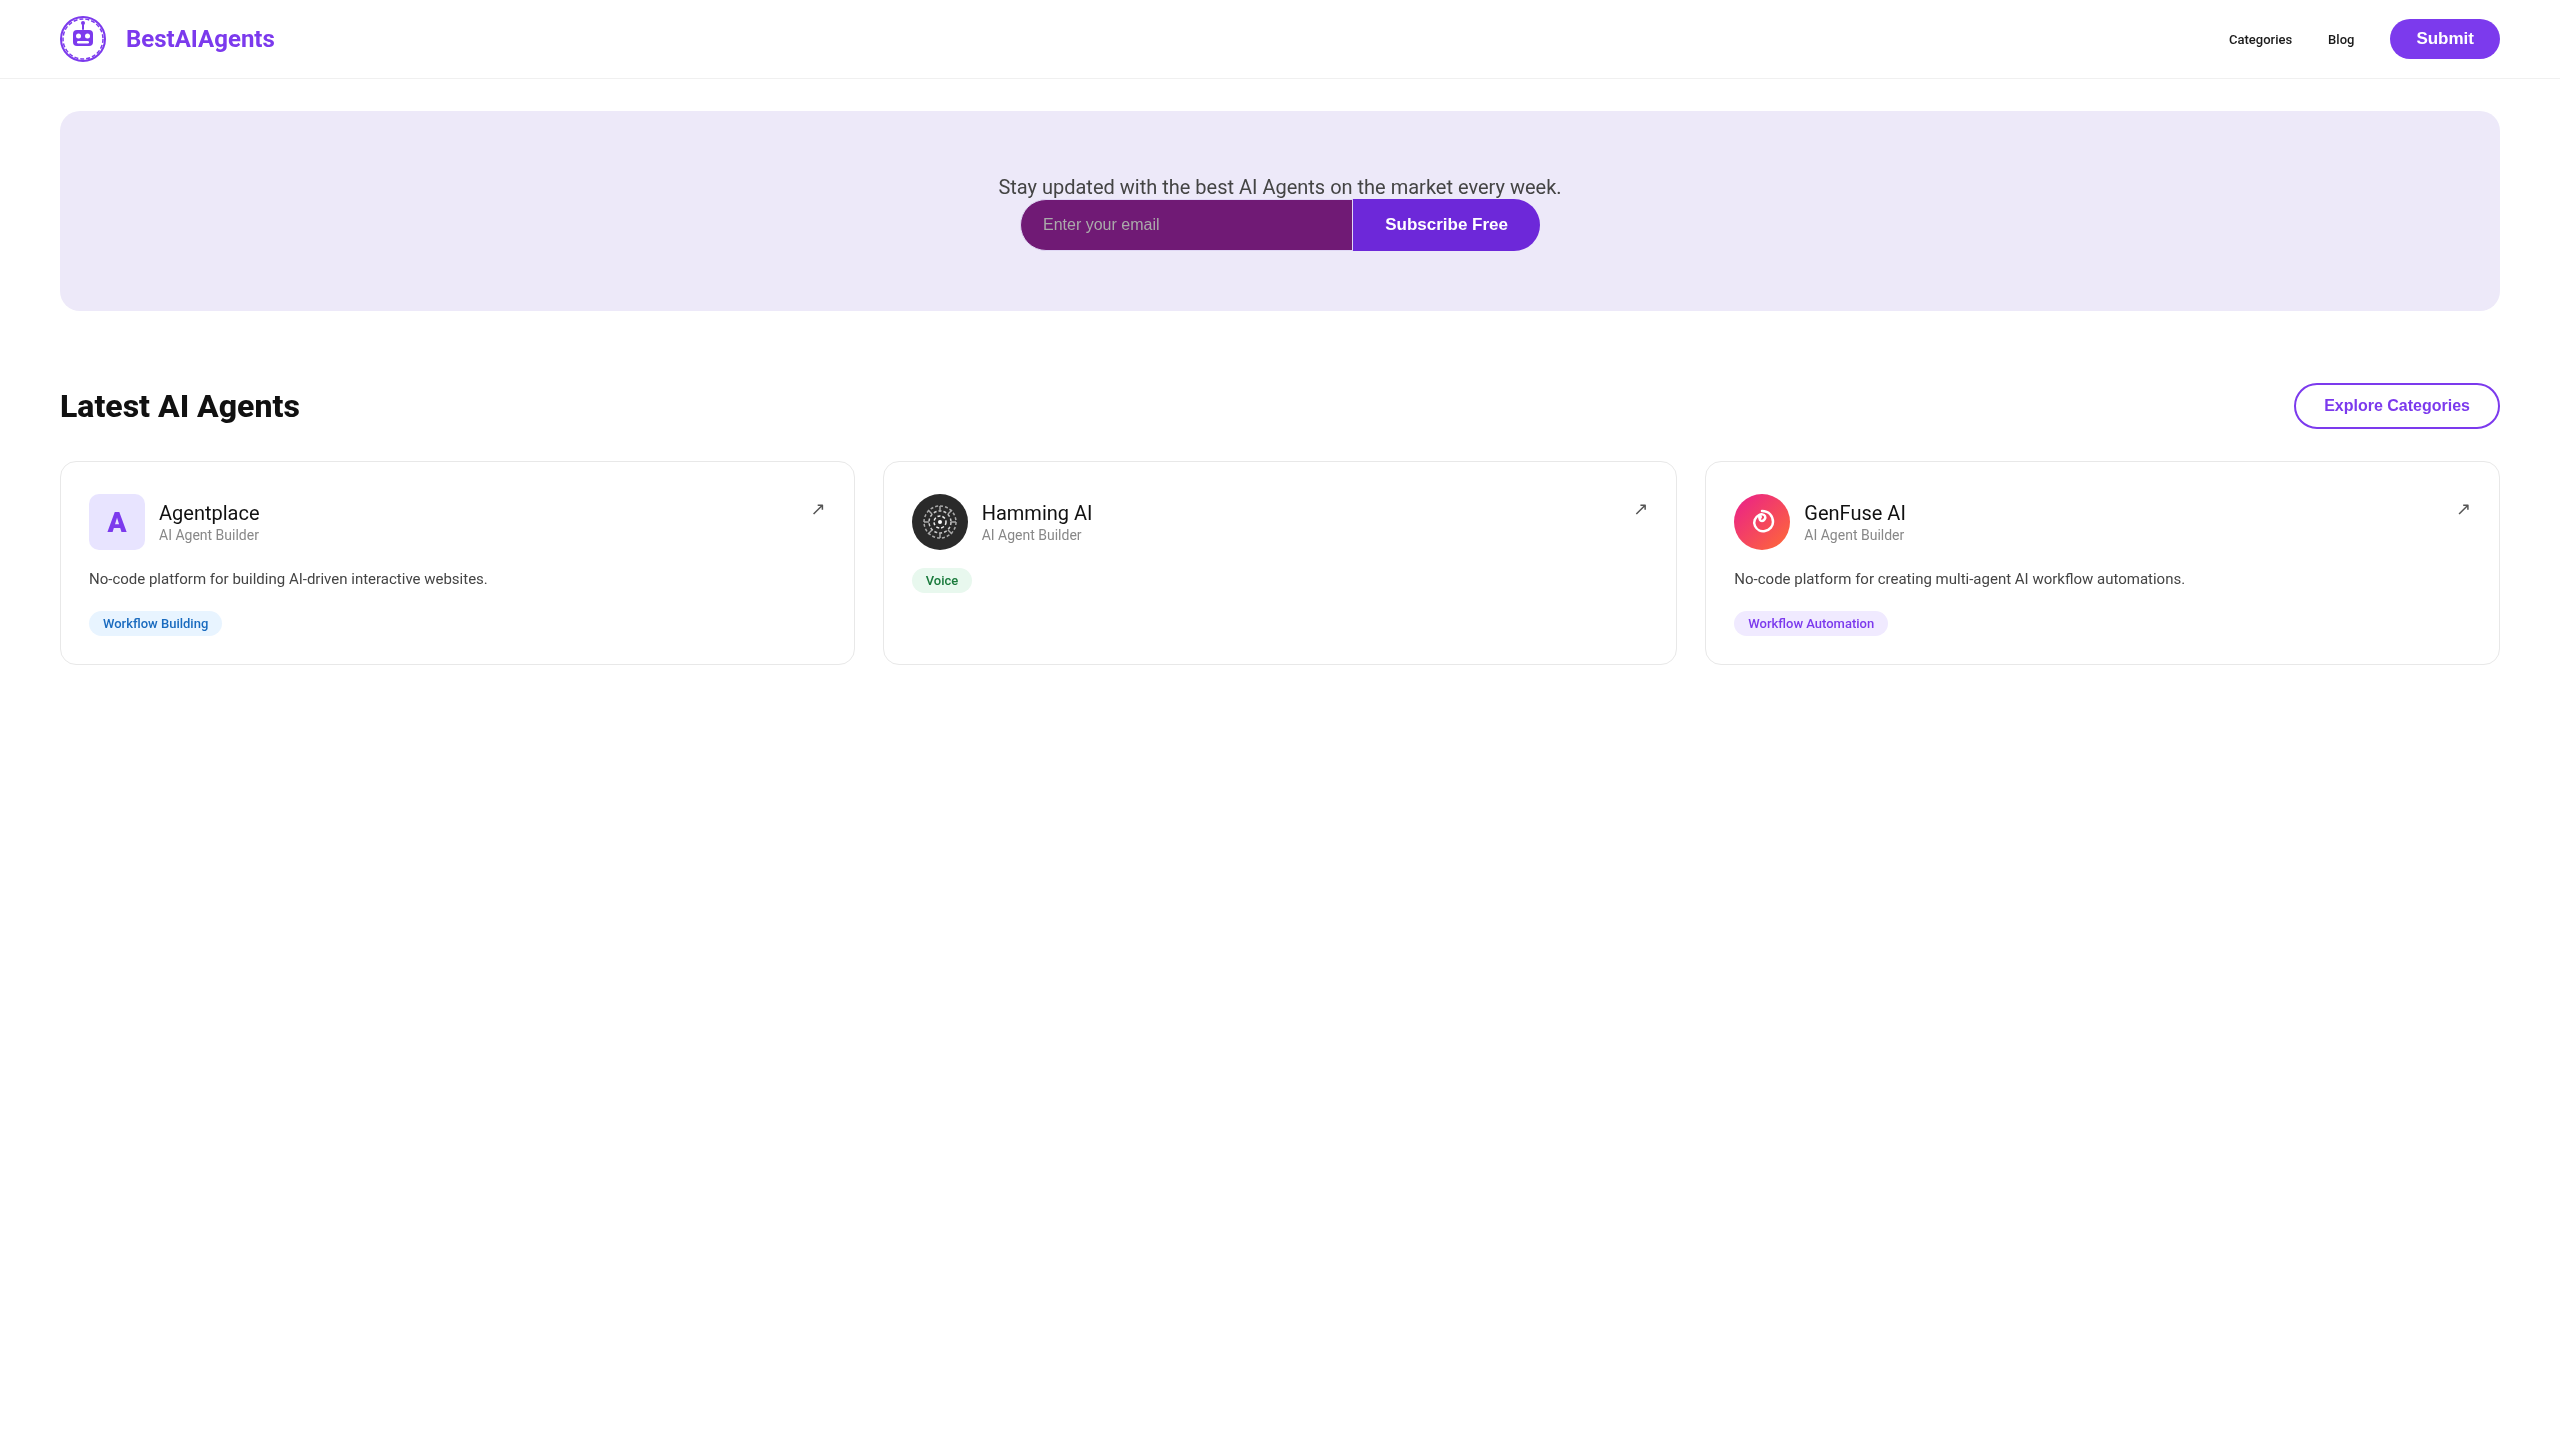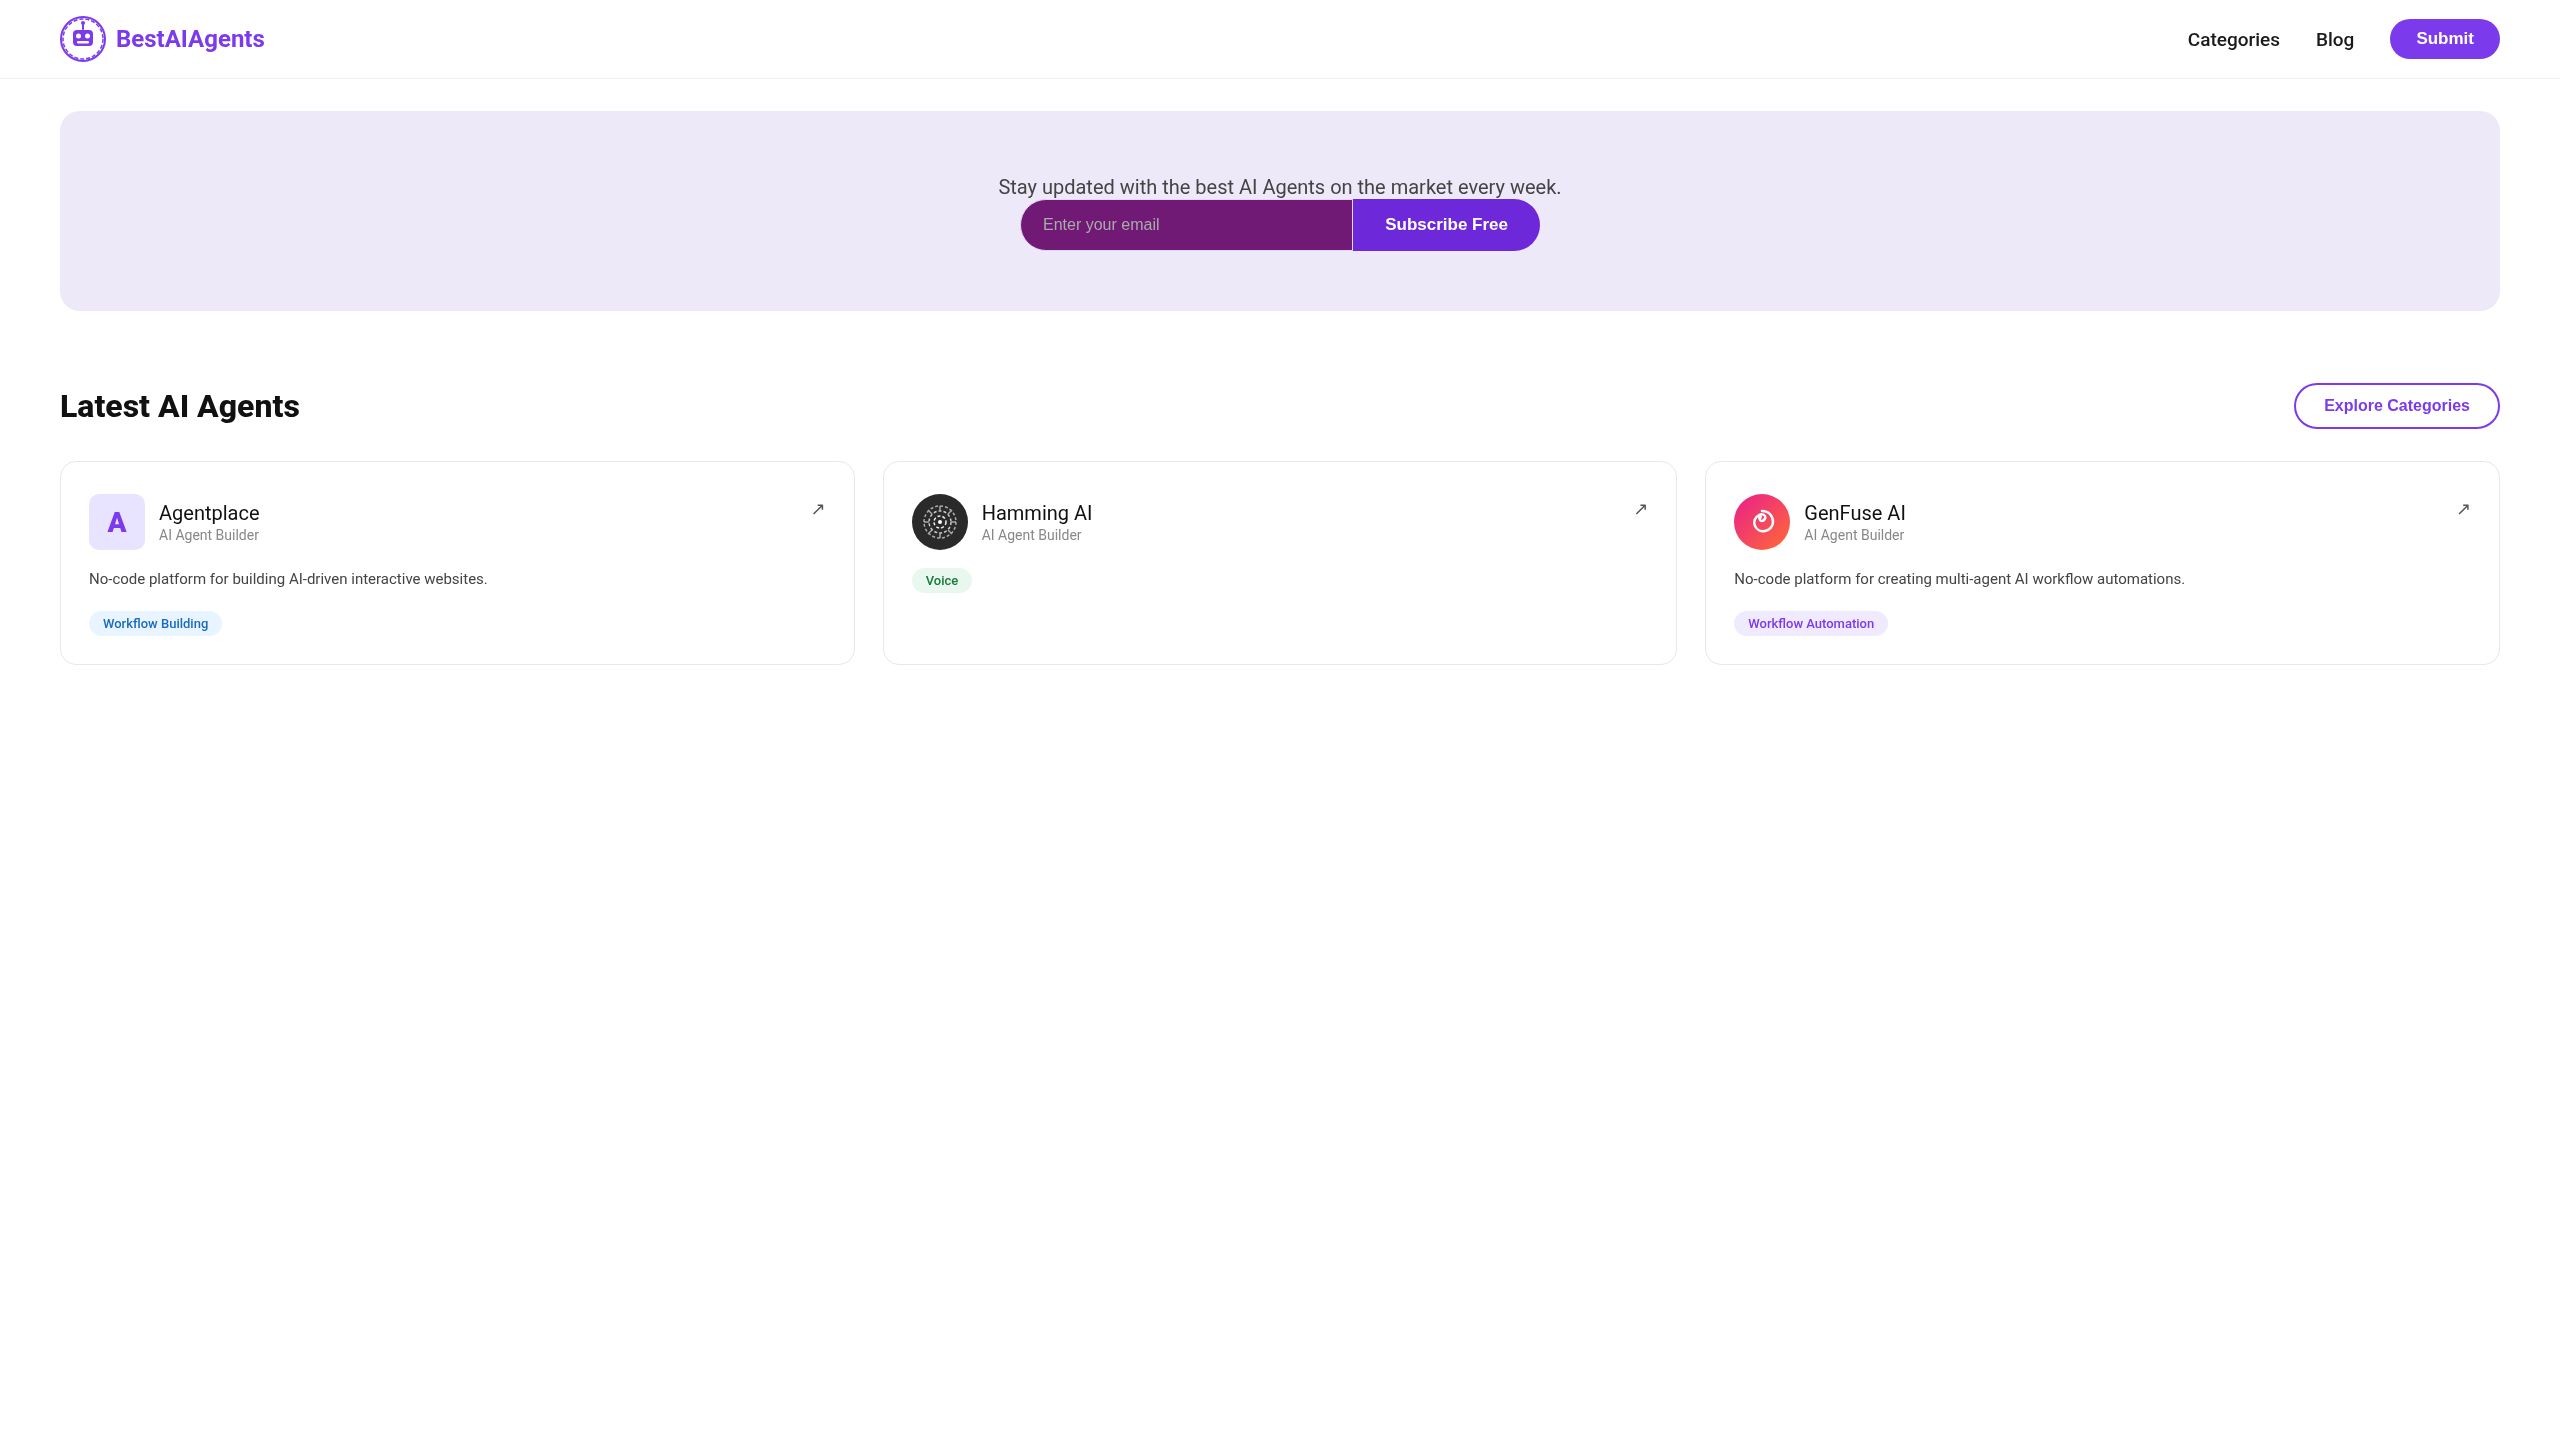--- a/index.html
+++ b/index.html
@@ -21,21 +21,21 @@
       align-items: center;
       justify-content: space-between;
       padding: 16px 60px;
       border-bottom: 1px solid #f0f0f0;
       background: #fff;
     }
 
     .navbar-logo {
       display: flex;
       align-items: center;
-      gap: 10px;
+      gap: 20px;
       text-decoration: none;
     }
 
     .logo-icon {
       width: 46px;
       height: 46px;
     }
 
     .logo-text {
       font-size: 24px;
@@ -47,21 +47,21 @@
       color: #7c3aed;
     }
 
     .navbar-links {
       display: flex;
       align-items: center;
       gap: 36px;
     }
 
     .nav-link {
-      font-size: 19px;
+      font-size: 13px;
       font-weight: 500;
       color: #1a1a1a;
       text-decoration: none;
       cursor: pointer;
     }
 
     .nav-submit-btn {
       background: #7c3aed;
       color: #fff;
       border: none;

